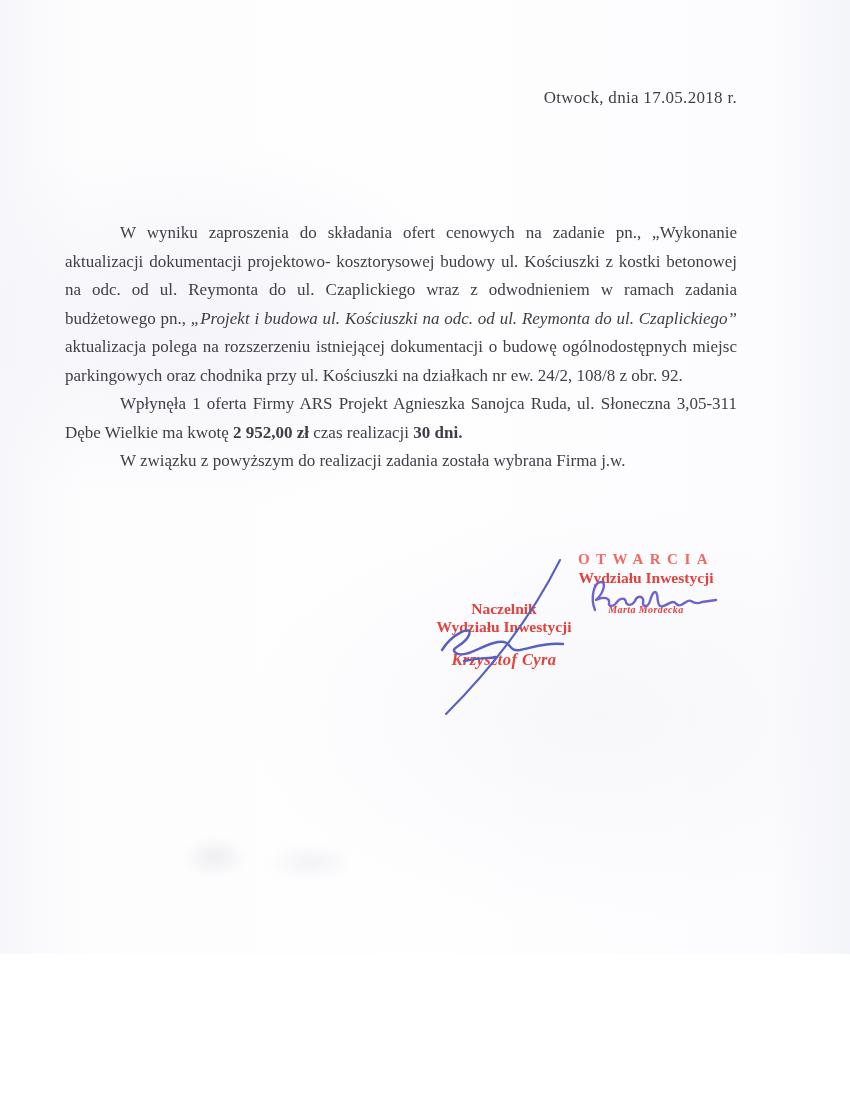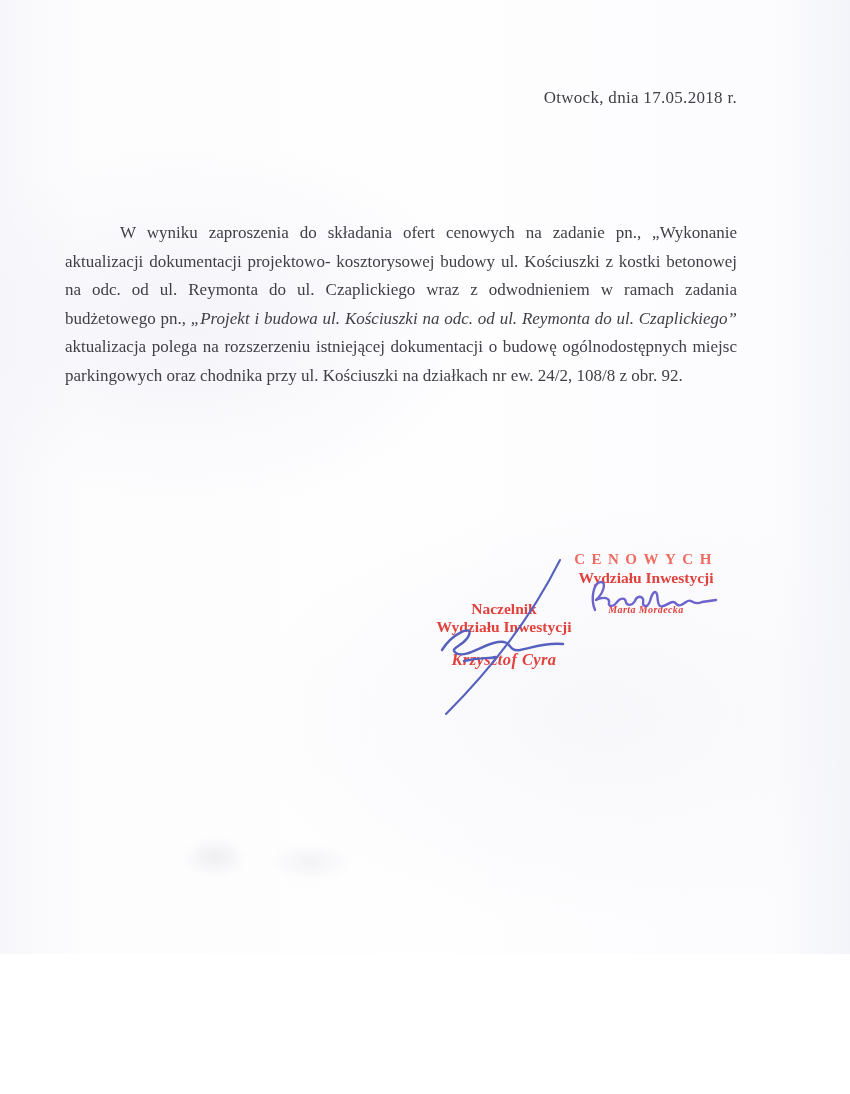--- a/index.html
+++ b/index.html
@@ -66,24 +66,26 @@
 </head>
 <body>
 
 <div class="page">
 
   <div class="dateline">Otwock, dnia 17.05.2018 r.</div>
 
 
   <div class="body-text">
     <p><span>W wyniku zaproszenia do składania ofert cenowych na zadanie pn., „Wykonanie aktualizacji dokumentacji projektowo- kosztorysowej budowy ul. Kościuszki z kostki betonowej na odc. od ul. Reymonta do ul. Czaplickiego wraz z odwodnieniem w ramach zadania budżetowego pn., </span><span class="it">„Projekt i budowa ul. Kościuszki na odc. od ul. Reymonta do ul. Czaplickiego”</span><span> aktualizacja polega na rozszerzeniu istniejącej dokumentacji o budowę ogólnodostępnych miejsc parkingowych oraz chodnika przy ul. Kościuszki na działkach nr ew. 24/2, 108/8 z obr. 92.</span></p>
+    <p><span>Wpłynęła 1 oferta Firmy ARS Projekt Agnieszka Sanojca Ruda, ul. Słoneczna 3,05-311 Dębe Wielkie ma kwotę </span><span class="bold">2 952,00 zł</span><span> czas realizacji </span><span class="bold">30 dni.</span></p>
+    <p>W związku z powyższym do realizacji zadania została wybrana Firma j.w.</p>
   </div>
 
   <div class="stamp stamp-inspektor">
-    <div class="si-role">CENOWYCH</div>
+    <div class="si-role">OTWARCIA</div>
     <div class="si-dept">Wydziału Inwestycji</div>
     <div class="si-name">Marta Mordecka</div>
   </div>
 
   <div class="stamp stamp-naczelnik">
     <div class="sn-role">Naczelnik</div>
     <div class="sn-dept">Wydziału Inwestycji</div>
     <div class="sn-name">Krzysztof Cyra</div>
   </div>
 

